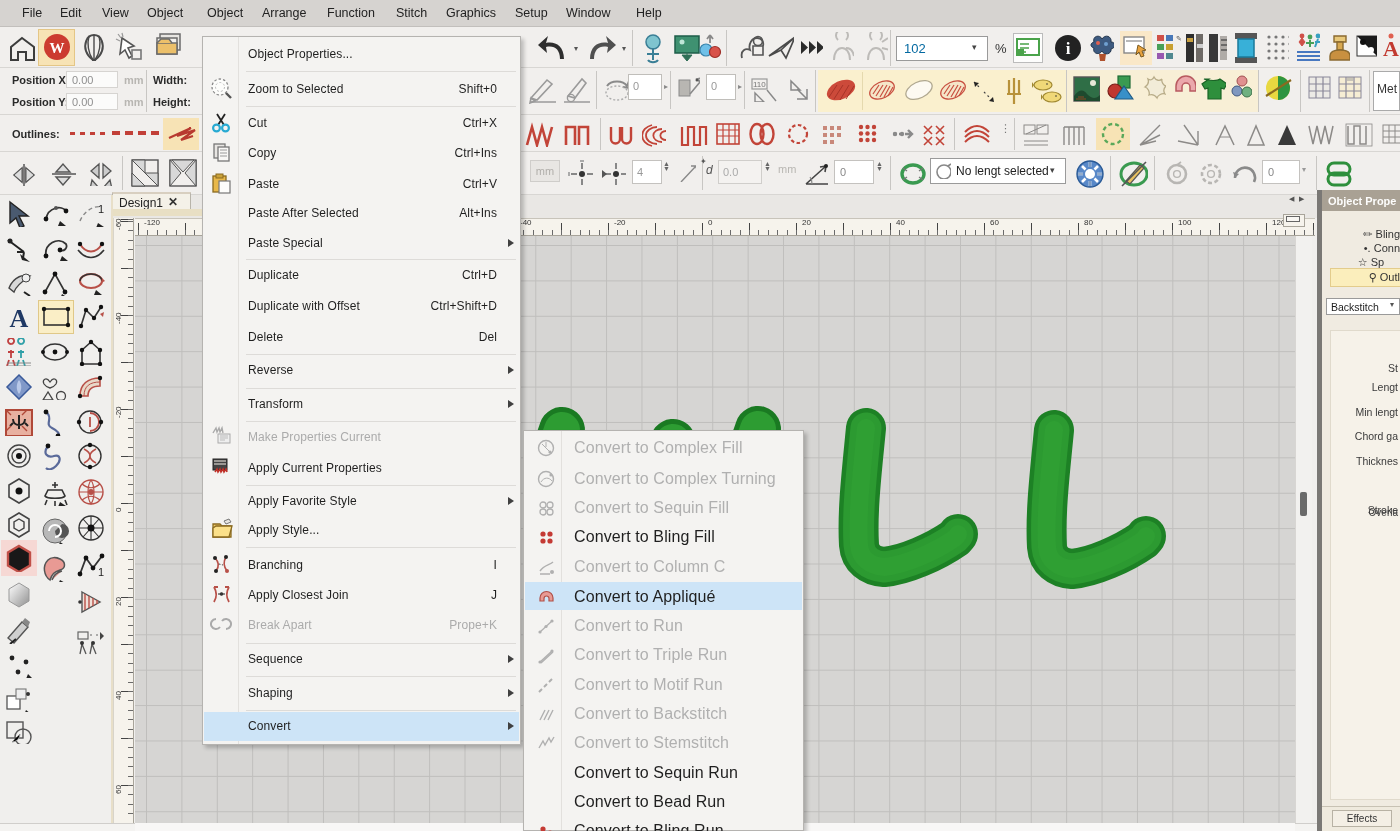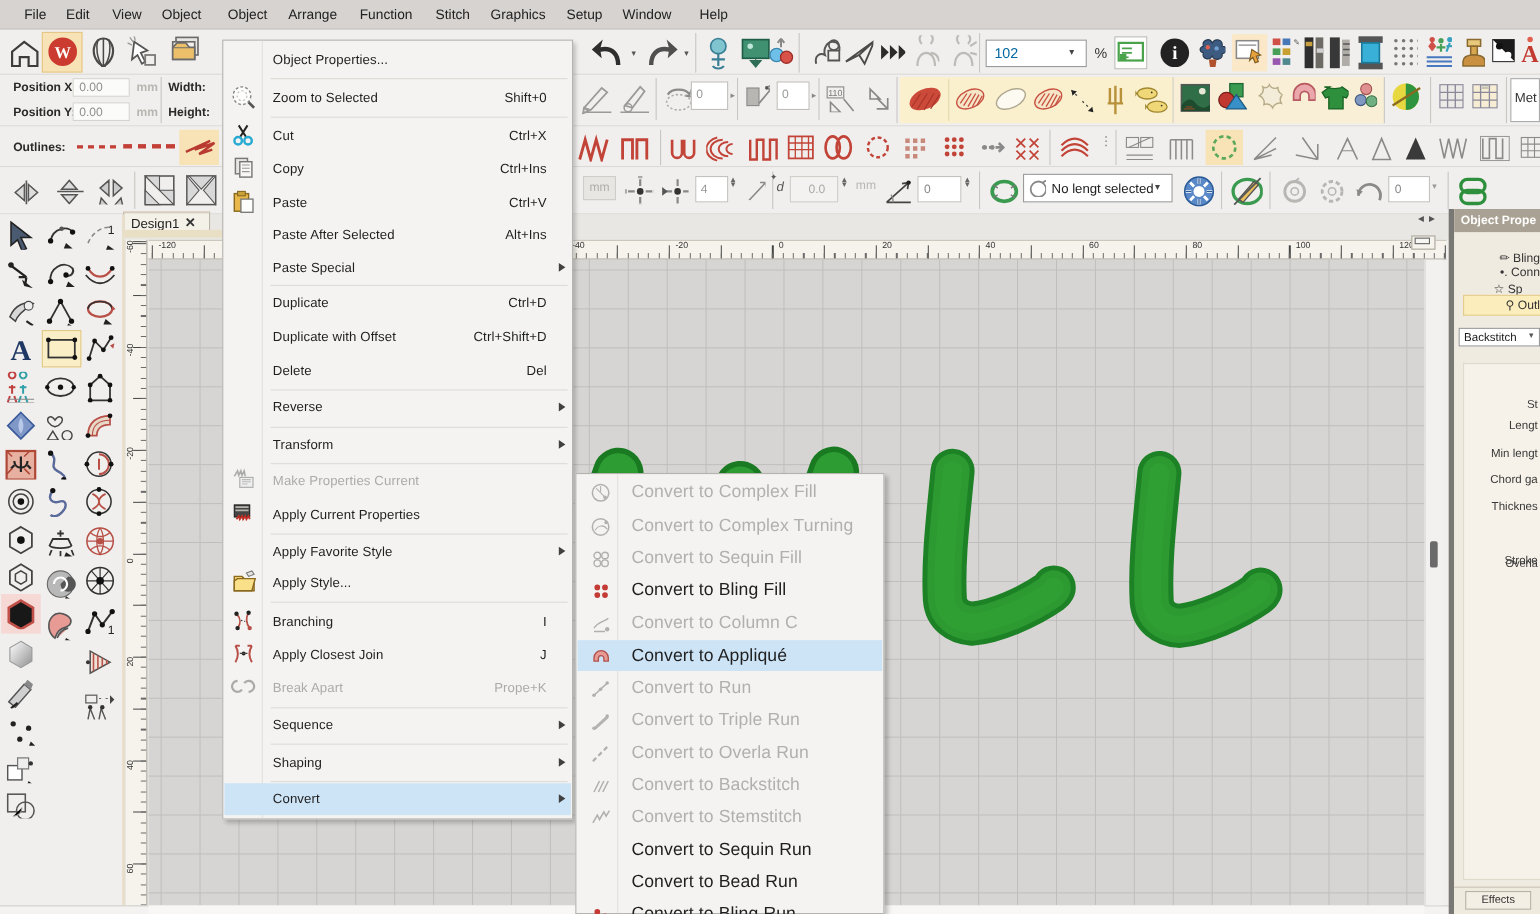--- a/index.html
+++ b/index.html
@@ -622,21 +622,21 @@
 <div class="ab " style="left:632px;top:160px;width:30px;height:24px;background:#fff;border:1px solid #c4c2bf;color:#999;font-size:11px;display:flex;align-items:center;padding-left:4px">4</div>
 <div class="ab" style="left:663px;top:161px;font-size:7px;color:#666;line-height:5px">▲<br>▼</div>
 <div class="ab " style="left:676px;top:160px;width:22px;height:24px;display:flex;align-items:center;justify-content:center">
     <svg width="18" height="20" viewBox="0 0 18 20">
       <path d="M3 20 L18 4 M18 4 l1 5 M18 4 l-5 0" stroke="#888" stroke-width="1.4" fill="none"></path>
     </svg>
   </div>
 <div class="ab sep" style="left:702px;top:156px;width:1px;height:34px;"></div>
 <div class="ab " style="left:706px;top:163px;font-size:12px;color:#555;font-style:italic">d</div>
 <div class="ab" style="left:700px;top:157px;font-size:8px;color:#555">✦</div>
-<div class="ab " style="left:718px;top:160px;width:44px;height:24px;background:#f4f2f0;border:1px solid #d0cecb;color:#aaa;font-size:11px;display:flex;align-items:center;padding-left:16px">0.0</div>
+<div class="ab " style="left:718px;top:160px;width:44px;height:24px;background:#f4f2f0;border:1px solid #d0cecb;color:#aaa;font-size:11px;display:flex;align-items:center;padding-left:4px">0.0</div>
 <div class="ab" style="left:764px;top:161px;font-size:7px;color:#666;line-height:5px">▲<br>▼</div>
 <div class="ab " style="left:778px;top:163px;font-size:11px;color:#b8b6b2">mm</div>
 <div class="ab " style="left:800px;top:158px;width:32px;height:30px;display:flex;align-items:center;justify-content:center">
     <svg width="28" height="26" viewBox="0 0 28 26">
       <path d="M4 24 h22 M4 24 L24 6 M24 6 l-6 1 M24 6 l-1 6" stroke="#444" stroke-width="1.6" fill="none"></path>
       <path d="M10 24 a10 10 0 0 0 -2 -7" stroke="#888" stroke-width="1.2" fill="none"></path>
       <circle cx="24" cy="6" r="2" fill="#222"></circle>
     </svg>
   </div>
 <div class="ab " style="left:834px;top:160px;width:40px;height:24px;background:#fff;border:1px solid #c4c2bf;color:#888;font-size:11px;display:flex;align-items:center;padding-left:5px">0</div>
@@ -1382,21 +1382,21 @@
         <svg width="20" height="20" viewBox="0 0 20 20">
           <path d="M4 17 L16 6 M5 18 L17 7" stroke="#b0b0b0" stroke-width="1.3"></path>
           <circle cx="4" cy="17" r="1.6" fill="#b0b0b0"></circle>
           <circle cx="16" cy="6" r="1.6" fill="#b0b0b0"></circle>
         </svg>
       </span>
     </div>
   </div>
 <div class="ab" style="left:523px;top:670px;width:281px;height:29px;overflow:hidden">
     <div class="smi dis" style="top:0">
-      <span class="lbl">Convert to Overla Run</span>
+      <span class="lbl">Convert to Motif Run</span>
       <span class="smic">
         <svg width="20" height="20" viewBox="0 0 20 20">
           <path d="M3 17 l3 -3 m2 -2 l3 -3 m2 -2 l3 -3" stroke="#b0b0b0" stroke-width="2"></path>
         </svg>
       </span>
     </div>
   </div>
 <div class="ab" style="left:523px;top:699px;width:281px;height:29px;overflow:hidden">
     <div class="smi dis" style="top:0">
       <span class="lbl">Convert to Backstitch</span>

